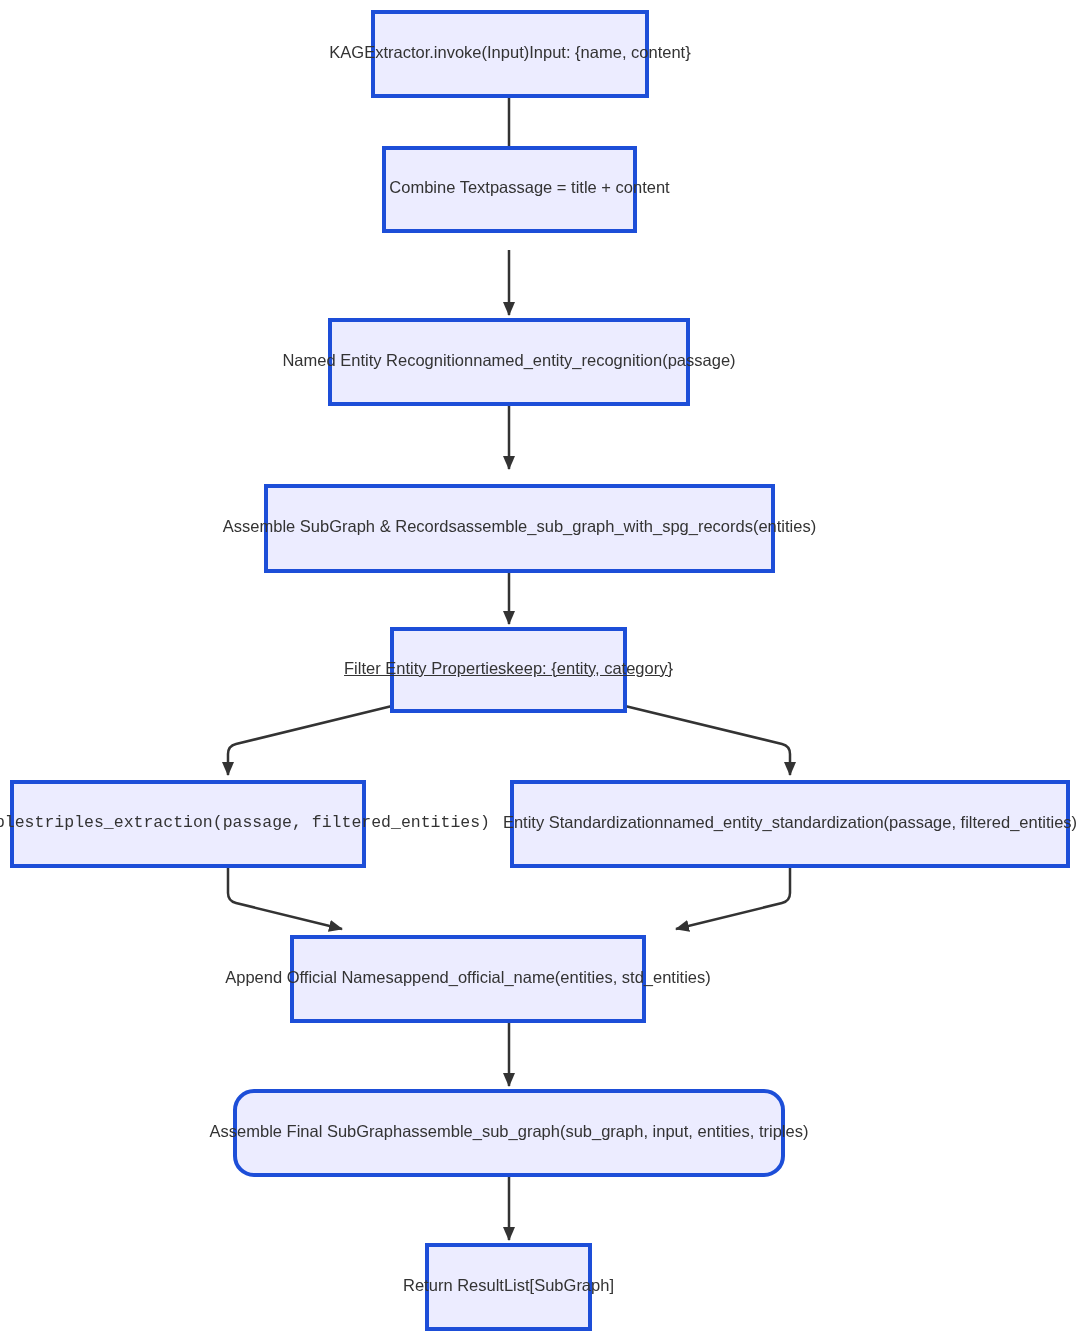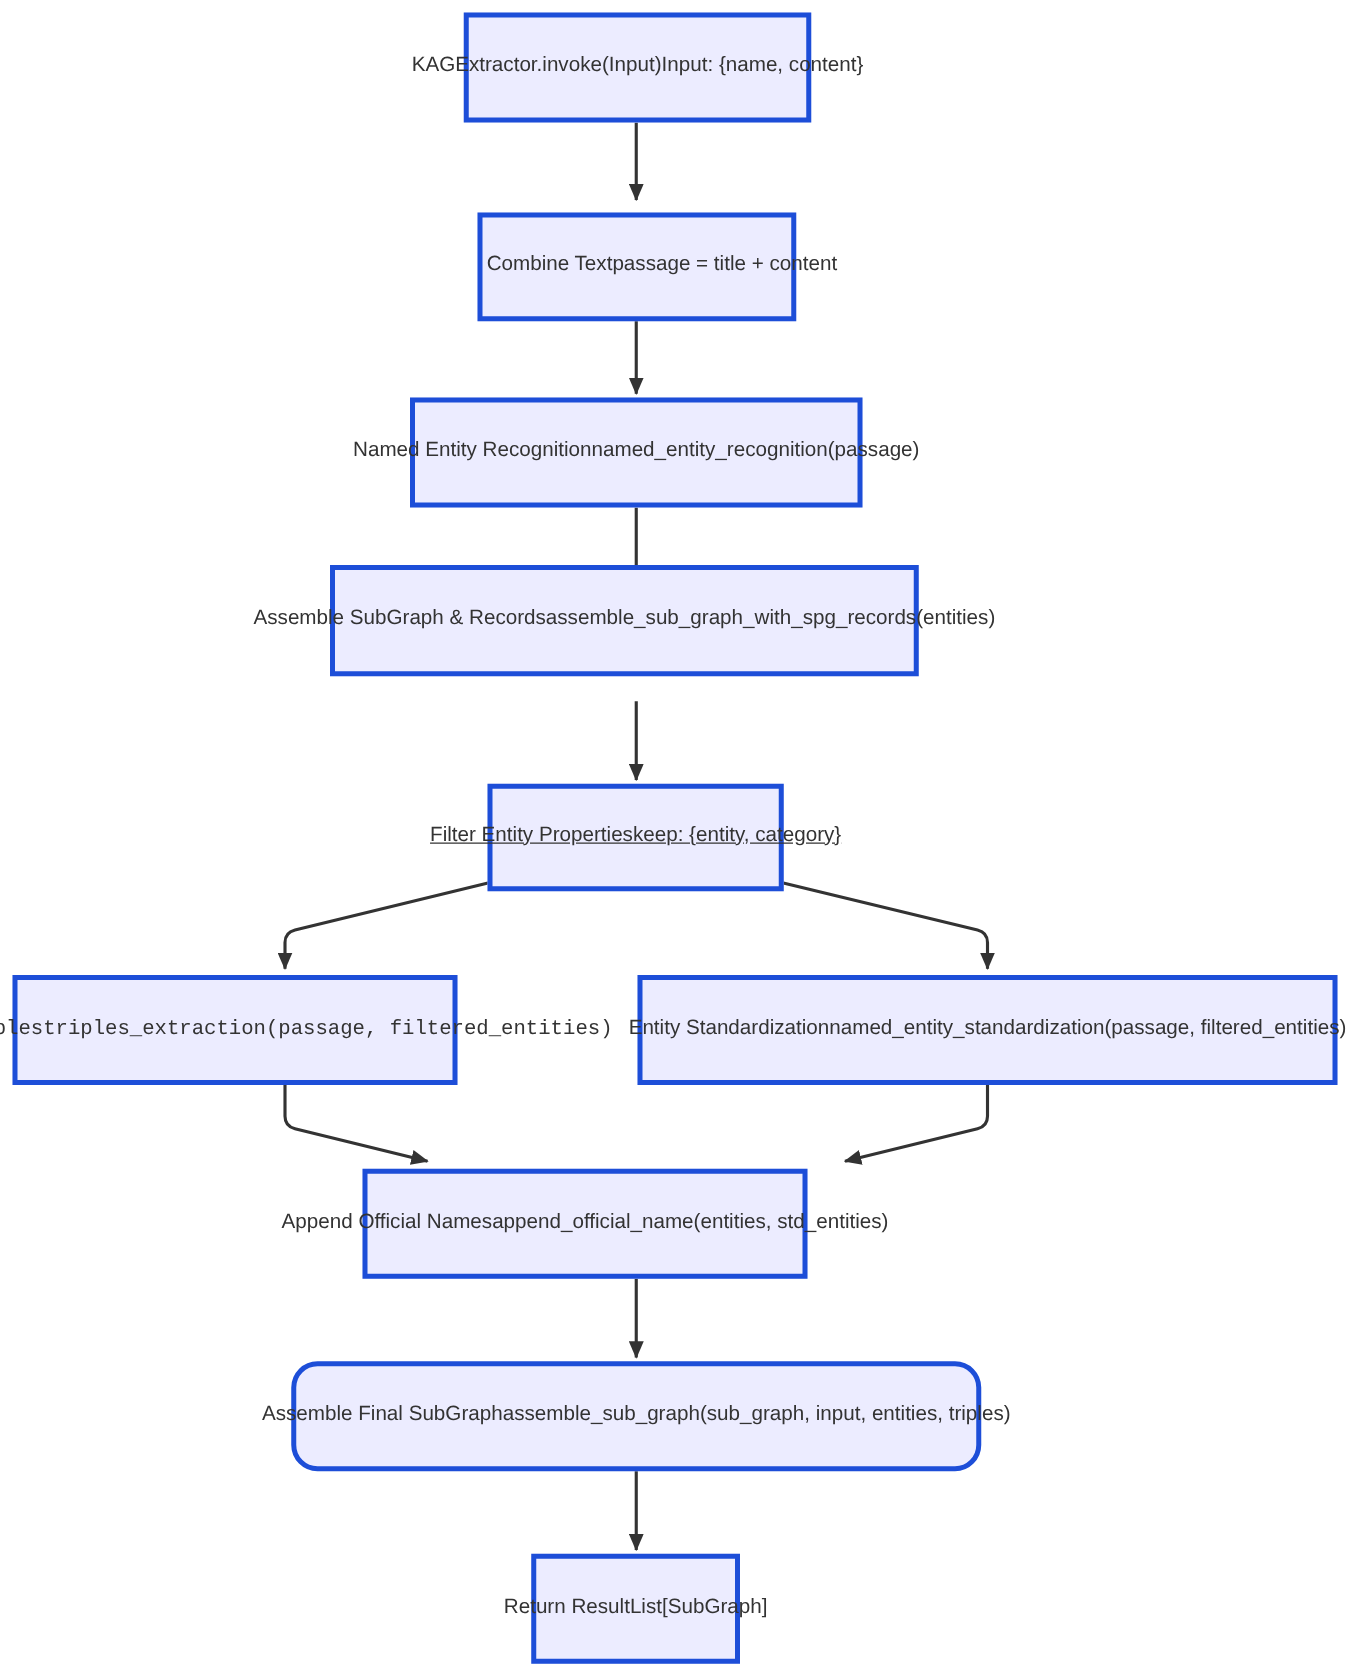--- a/index.html
+++ b/index.html
@@ -40,23 +40,23 @@
     justify-content: center;
     text-align: center;
     font-size: 16.5px;
     line-height: 25px;
     padding-bottom: 4px;
     white-space: nowrap;
   }
   .node span { display: block; }
   
   .n-invoke        { left: 371px; top: 10px;   width: 278px; height: 88px; }
-  .n-combine       { left: 382px; top: 170px;  width: 255px; height: 87px; padding-left: 40px; }
+  .n-combine       { left: 382px; top: 146px;  width: 255px; height: 87px; padding-left: 40px; }
   .n-ner           { left: 328px; top: 318px;  width: 362px; height: 88px; }
-  .n-assemble-spg  { left: 264px; top: 452px;  width: 471px; height: 89px; }
+  .n-assemble-spg  { left: 264px; top: 484px;  width: 511px; height: 89px; }
   .n-filter        { left: 390px; top: 627px;  width: 237px; height: 86px; text-decoration: underline; }
   .n-triples       { left: 10px;  top: 780px;  width: 356px; height: 88px; font-family: Liberation Mono, monospace; }
   .n-standardize   { left: 510px; top: 780px;  width: 560px; height: 88px; }
   .n-append        { left: 290px; top: 935px;  width: 356px; height: 88px; }
   .n-final         { left: 233px; top: 1089px; width: 552px; height: 88px; border-radius: 21px; }
   .n-result        { left: 425px; top: 1243px; width: 167px; height: 88px; }
 </style>
 </head>
 <body>
 

